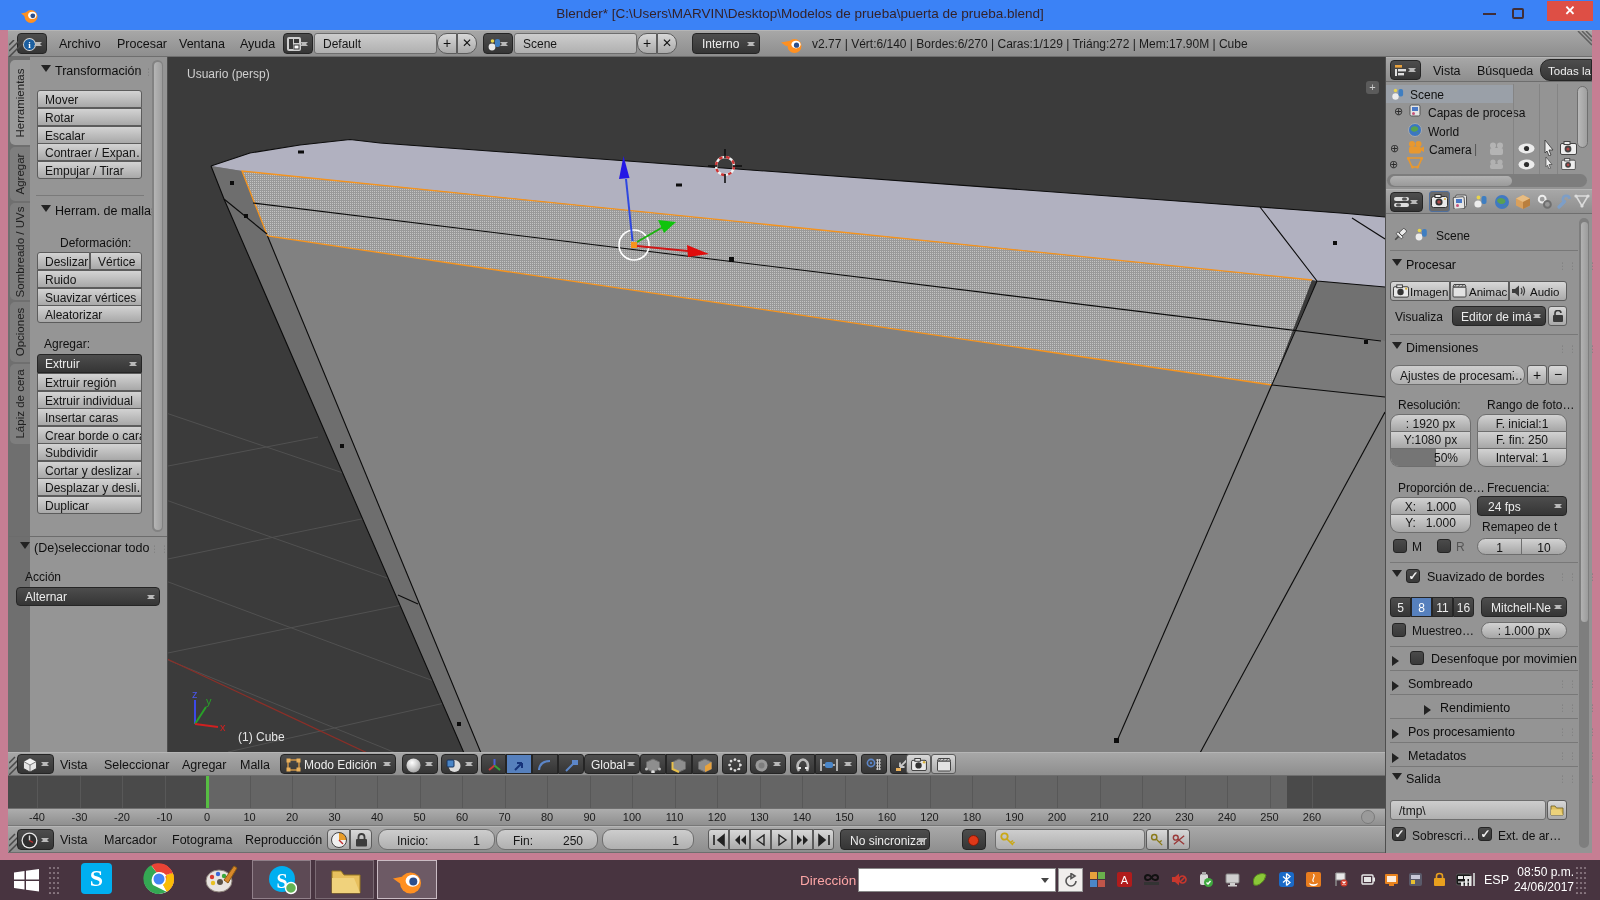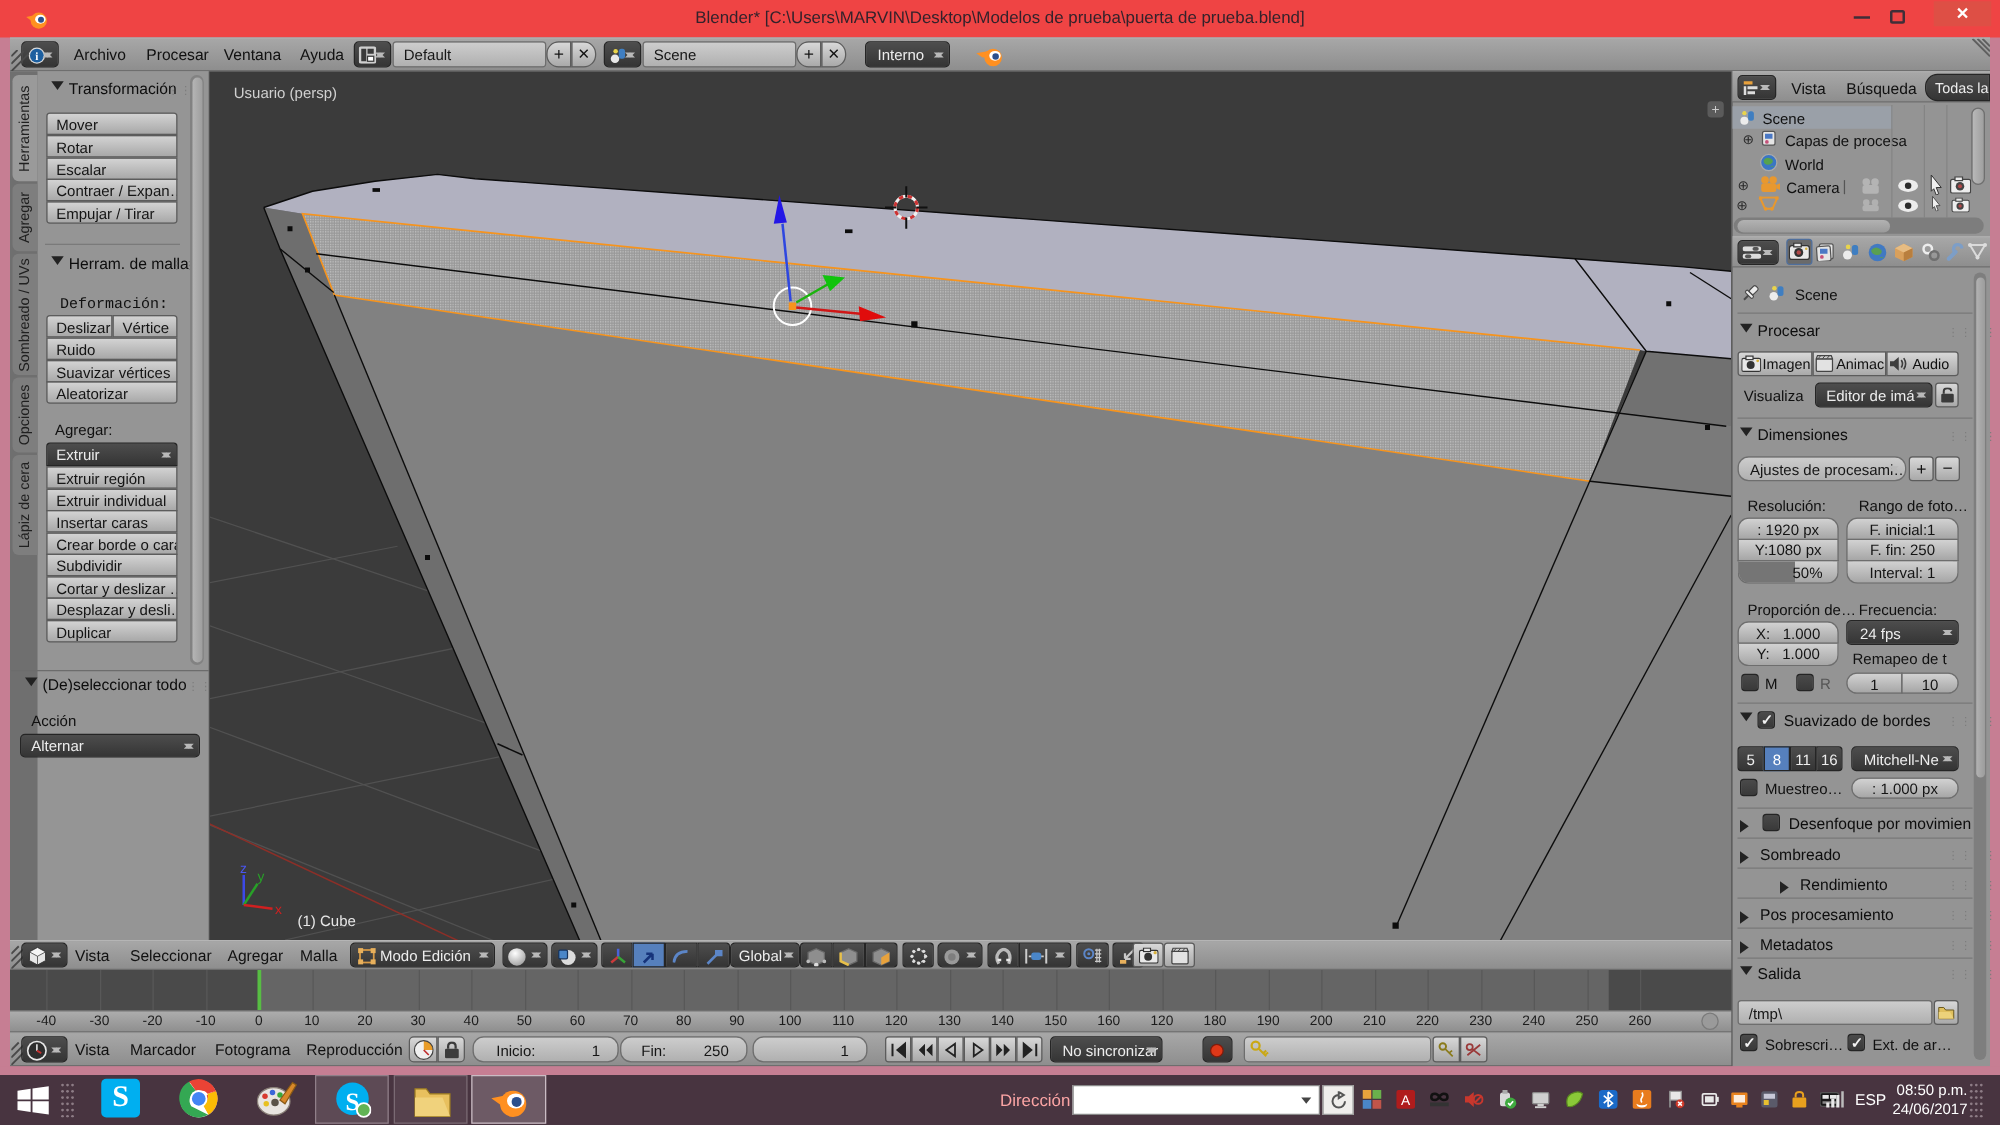--- a/index.html
+++ b/index.html
@@ -21,21 +21,21 @@
   .tri-r { display:inline-block; width:0; height:0; border:5px solid transparent; border-left:7px solid #222; margin-right:4px; vertical-align:-3px; }
   .tri-d { display:inline-block; width:0; height:0; border:5px solid transparent; border-top:7px solid #222; margin-right:4px; vertical-align:-2px; }
   .cb { position:absolute; width:14px; height:14px; background:linear-gradient(#4a4a4a,#393939); border:1px solid #242424; border-radius:3px; }
   .cb.ck:before { content:"\2713"; position:absolute; left:1.5px; top:-1px; color:#f2f2f2; font-size:12px; font-weight:bold; }
   .grip { color:#7c7c7c; font-size:9px; letter-spacing:1px; }
 </style>
 </head>
 <body>
 <div id="scr">
 
-  <div class="abs" style="left:0;top:0;width:1600px;height:30px;background:#ef4444;">
+  <div class="abs" style="left:0;top:0;width:1600px;height:30px;background:#3b82f6;">
     <svg class="abs" style="left:20px;top:6px" width="19" height="19" viewBox="0 0 19 19">
       <path d="M1 7.5 L10 5.5 L13.5 9 L5 10.5 Z" fill="#ff9021"></path>
       <circle cx="11" cy="10.5" r="6.5" fill="#ff9021"></circle>
       <ellipse cx="12.3" cy="9.3" rx="4.2" ry="3.6" fill="#fff"></ellipse>
       <circle cx="12.8" cy="9.8" r="2.4" fill="#2b4f8c"></circle>
     </svg>
     <div class="abs" style="left:0;right:0;top:6px;text-align:center;font-size:13.5px;color:#33222b;">Blender* [C:\Users\MARVIN\Desktop\Modelos de prueba\puerta de prueba.blend]</div>
     <div class="abs" style="left:1483px;top:13px;width:13px;height:2px;background:#402e38;"></div>
     <div class="abs" style="left:1512px;top:8px;width:12px;height:11px;border:2px solid #402e38;border-radius:2px;"></div>
     <div class="abs" style="left:1547px;top:1px;width:46px;height:20px;background:#de4f45;color:#fff;text-align:center;font-size:13px;font-weight:bold;line-height:19px;">✕</div>
@@ -82,20 +82,21 @@
   <div class="abs btn" style="left:637px;top:33px;width:20px;height:21px;border-radius:10px 0 0 10px;text-align:center;line-height:19px;font-size:14px;">+</div>
   <div class="abs btn" style="left:657px;top:33px;width:20px;height:21px;border-radius:0 10px 10px 0;text-align:center;line-height:18px;font-size:12px;">✕</div>
 
   <div class="abs dd" style="left:692px;top:33px;width:68px;height:21px;padding:3px 0 0 9px;">Interno<span class="ar"></span></div>
   <svg class="abs" style="left:781px;top:35px" width="22" height="19" viewBox="0 0 22 19">
     <path d="M0 7.5 L11 5.5 L15 9.5 L5 11 Z" fill="#ff9021"></path>
     <circle cx="13.5" cy="11" r="7" fill="#ff9021"></circle>
     <ellipse cx="15" cy="9.6" rx="4.6" ry="3.9" fill="#fff"></ellipse>
     <circle cx="15.5" cy="10.2" r="2.6" fill="#2b4f8c"></circle>
   </svg>
+  <div class="abs lbl" style="left:812px;top:37px;font-size:12px;color:#1b1b1b;">v2.77 | Vért:6/140 | Bordes:6/270 | Caras:1/129 | Triáng:272 | Mem:17.90M | Cube</div>
   <svg class="abs" style="left:1574px;top:31px" width="18" height="16">
       <path d="M4 0 L18 14 M8 0 L18 10 M12 0 L18 6" stroke="#5f5f5f" stroke-width="1.5" fill="none"></path>
     </svg>
 
   <svg class="abs" style="left:9px;top:40px" width="16" height="17">
       <path d="M0 17 L14 3 M0 11 L10 1 M0 5 L5 0" stroke="#4a4a4a" stroke-width="1.5" fill="none"></path>
     </svg>
   <svg class="abs" style="left:1386px;top:838px" width="15" height="15">
       <path d="M0 15 L13 2 M0 9 L9 0 M0 4 L4 0" stroke="#5a5a5a" stroke-width="1.4" fill="none"></path>
     </svg>
@@ -133,21 +134,21 @@
     </div>
 
   <div class="abs phdr" style="left:41px;top:64px;"><span class="tri-d"></span>Transformación<span class="grip" style="position:absolute;left:93px;top:3px;">⋮⋮</span></div>
   <div class="sbtn" style="top:90px;border-radius:3px 3px 0 0;">Mover</div>
   <div class="sbtn" style="top:108px;">Rotar</div>
   <div class="sbtn" style="top:125.5px;">Escalar</div>
   <div class="sbtn" style="top:143px;">Contraer / Expan…</div>
   <div class="sbtn" style="top:160.5px;border-radius:0 0 3px 3px;">Empujar / Tirar</div>
   <div class="abs" style="left:36px;top:195px;width:108px;height:1px;background:#7a7a7a;"></div>
   <div class="abs phdr" style="left:41px;top:204px;"><span class="tri-d"></span>Herram. de malla<span class="grip" style="position:absolute;left:96px;top:3px;">⋮⋮</span></div>
-  <div class="abs lbl" style="left:48px;top:236px;font-family:Liberation Mono, monospace;">Deformación:</div>
+  <div class="abs lbl" style="left:60px;top:236px;">Deformación:</div>
   <div class="sbtn" style="top:252px;width:53px;border-radius:3px 0 0 0;">Deslizar</div>
   <div class="sbtn" style="top:252px;left:90px;width:52px;border-radius:0 3px 0 0;">Vértice</div>
   <div class="sbtn" style="top:270px;">Ruido</div>
   <div class="sbtn" style="top:287.5px;">Suavizar vértices</div>
   <div class="sbtn" style="top:305px;border-radius:0 0 3px 3px;">Aleatorizar</div>
   <div class="abs lbl" style="left:44px;top:337px;">Agregar:</div>
   <div class="abs dd" style="left:37px;top:354px;width:105px;height:19px;border-radius:3px 3px 0 0;padding:2px 0 0 7px;">Extruir<span class="ar"></span></div>
   <div class="sbtn" style="top:373px;">Extruir región</div>
   <div class="sbtn" style="top:390.5px;">Extruir individual</div>
   <div class="sbtn" style="top:408px;">Insertar caras</div>

